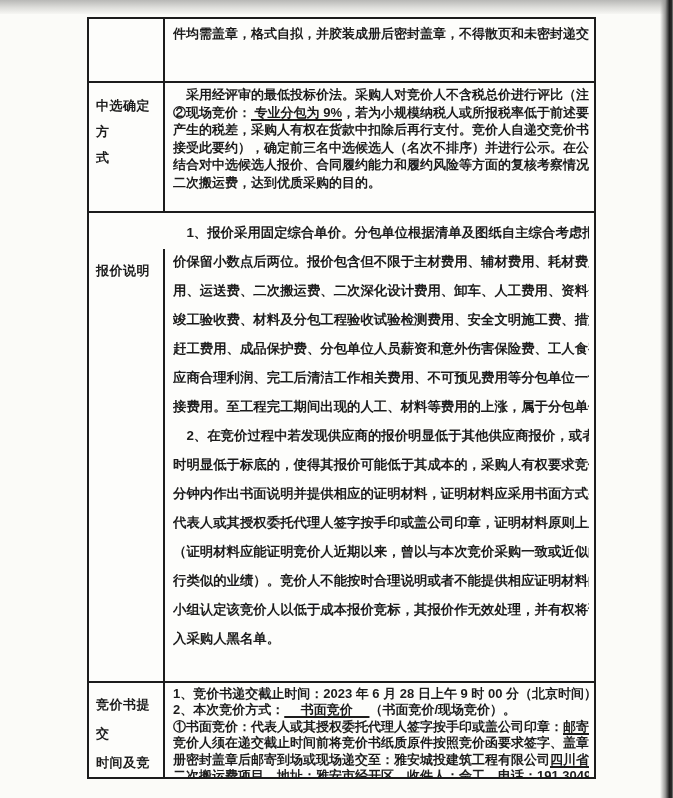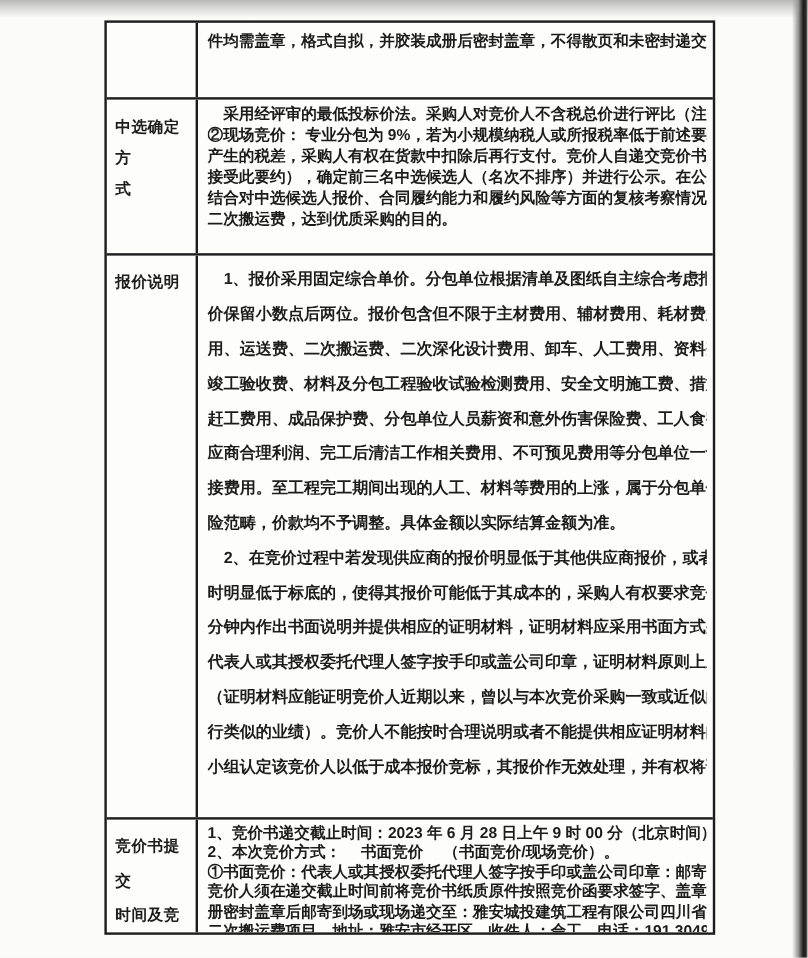--- a/index.html
+++ b/index.html
@@ -60,39 +60,40 @@
     box-sizing: border-box;
     border-right: 2px solid #1c1c1c;
     padding: 10px 3px 0 7px;
     font-size: 13px;
     font-weight: 700;
     line-height: 26px;
     white-space: pre-line;
     letter-spacing: 0.5px;
     overflow: hidden;
   }
-  .row-2 .label-cell { padding-top: 9px; }
+  .row-2 .label-cell { padding-top: 9px; margin-top: 36px; }
   .row-3 .label-cell { line-height: 29px; padding-top: 7px; }
   .content-cell {
     flex: 1;
     box-sizing: border-box;
     padding: 4px 5px 0 8px;
     font-size: 13px;
     font-weight: 700;
     overflow: hidden;
   }
   .row-0 .content-cell { line-height: 18px; padding-top: 6px; }
   .row-1 .content-cell { line-height: 17.5px; padding-top: 3px; }
   .row-2 .content-cell { line-height: 29px; padding-top: 5px; font-size: 13.4px; }
   .row-3 .content-cell { line-height: 16.4px; padding-top: 3px; }
   .tline {
     white-space: pre;
     overflow: hidden;
   }
   .u {
+    text-decoration: underline;
     text-underline-offset: 2px;
     text-decoration-thickness: 1.5px;
   }
 </style>
 </head>
 <body>
 
 <div class="scan-page">
   <div class="scan-top"></div>
   <div class="scan-right"></div>
@@ -122,28 +123,28 @@
     <div class="row row-2">
       <div class="label-cell">报价说明</div>
       <div class="content-cell">
           <div class="tline"><span>　1、报价采用固定综合单价。分包单位根据清单及图纸自主综合考虑报价，报</span></div>
           <div class="tline"><span>价保留小数点后两位。报价包含但不限于主材费用、辅材费用、耗材费用、损耗费</span></div>
           <div class="tline"><span>用、运送费、二次搬运费、二次深化设计费用、卸车、人工费用、资料费、管理费、</span></div>
           <div class="tline"><span>竣工验收费、材料及分包工程验收试验检测费用、安全文明施工费、措施项目费、</span></div>
           <div class="tline"><span>赶工费用、成品保护费、分包单位人员薪资和意外伤害保险费、工人食宿费用、供</span></div>
           <div class="tline"><span>应商合理利润、完工后清洁工作相关费用、不可预见费用等分包单位一切直接和间</span></div>
           <div class="tline"><span>接费用。至工程完工期间出现的人工、材料等费用的上涨，属于分包单位承担的风</span></div>
-          <div class="tline"><span>险范畴，价款均不予调整。具体金额以实际结算金额为准。</span></div>
           <div class="tline"><span>　2、在竞价过程中若发现供应商的报价明显低于其他供应商报价，或者在设有标底</span></div>
           <div class="tline"><span>时明显低于标底的，使得其报价可能低于其成本的，采购人有权要求竞价人在 90</span></div>
           <div class="tline"><span>分钟内作出书面说明并提供相应的证明材料，证明材料应采用书面方式并由其法定</span></div>
           <div class="tline"><span>代表人或其授权委托代理人签字按手印或盖公司印章，证明材料原则上应为原件</span></div>
           <div class="tline"><span>（证明材料应能证明竞价人近期以来，曾以与本次竞价采购一致或近似的价格来履</span></div>
           <div class="tline"><span>行类似的业绩）。竞价人不能按时合理说明或者不能提供相应证明材料的，由评比</span></div>
           <div class="tline"><span>小组认定该竞价人以低于成本报价竞标，其报价作无效处理，并有权将该竞价人列</span></div>
+          <div class="tline"><span>入采购人黑名单。</span></div>
         </div>
     </div>
 
     <div class="row row-3">
       <div class="label-cell">竞价书提交
 时间及竞价
 方式</div>
       <div class="content-cell">
           <div class="tline"><span>1、竞价书递交截止时间：2023 年 6 月 28 日上午 9 时 00 分（北京时间）。</span></div>
           <div class="tline"><span>2、本次竞价方式：</span><span class="u">　 书面竞价 　</span><span>（书面竞价/现场竞价）。</span></div>

